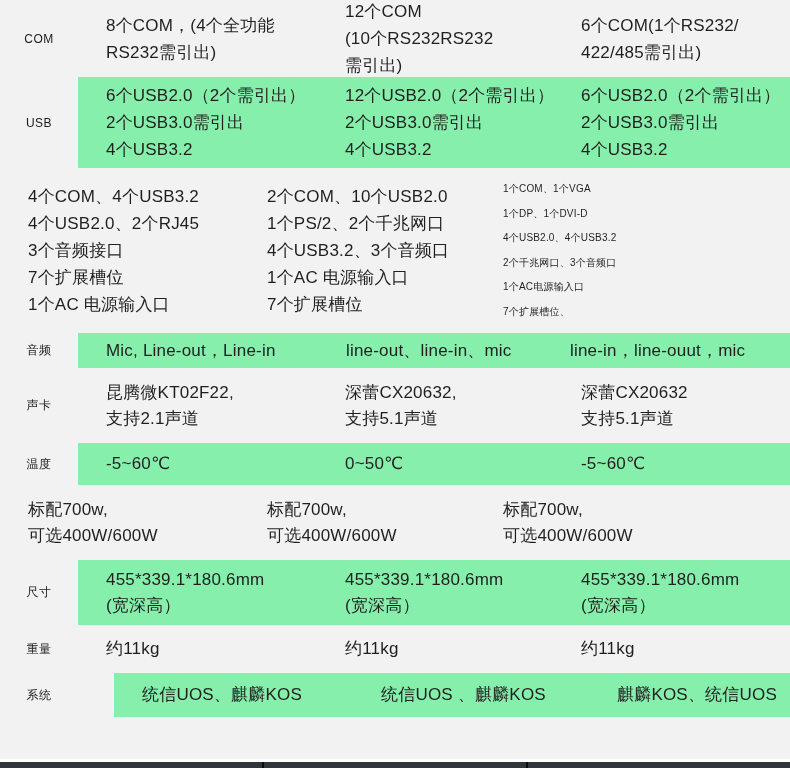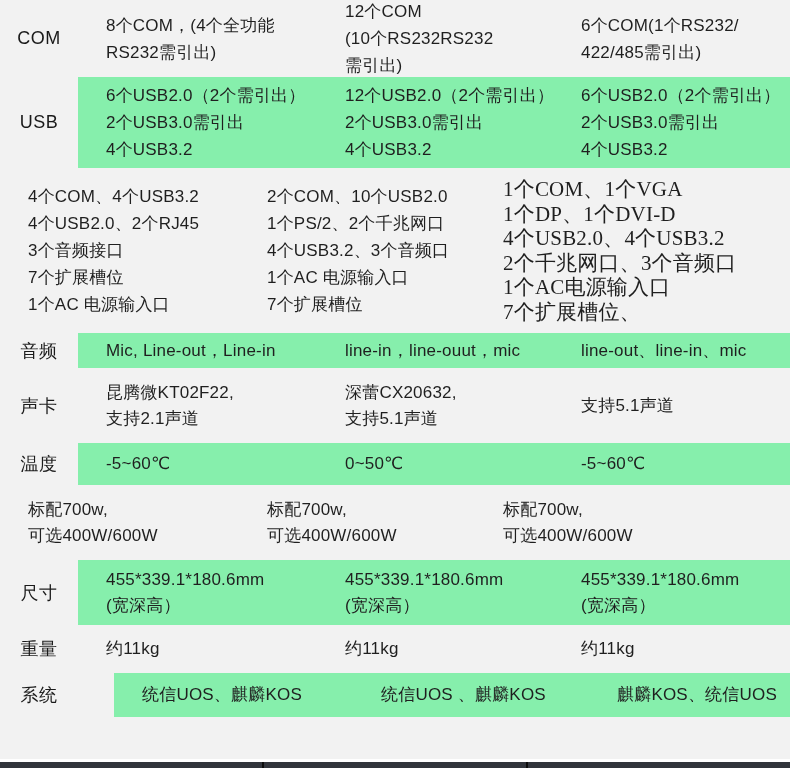--- a/index.html
+++ b/index.html
@@ -22,21 +22,21 @@
     display: flex;
     width: 790px;
     overflow: hidden;
   }
   .row-label {
     width: 78px;
     flex: none;
     display: flex;
     align-items: center;
     justify-content: center;
-    font-size: 18px;
+    font-size: 12px;
     letter-spacing: 0.5px;
     color: #1a1a1a;
   }
   .cells {
     flex: 1;
     display: flex;
     overflow: hidden;
   }
   .row.white .cells {
     background: #86efac;
@@ -65,21 +65,21 @@
   .row:nth-child(6)  { height: 42px; }
   .row:nth-child(7)  { height: 75px; }
   .row:nth-child(8)  { height: 65px; }
   .row:nth-child(9)  { height: 48px; }
   .row:nth-child(10) { height: 44px; gap: 36px; }
 
   
   .row:nth-child(n+4) .cell { line-height: 26px; }
 
   
-  .row:nth-child(3) .cell.c3 { font-size: 21px; line-height: 24.5px; font-family: Liberation Serif, serif; }
+  .row:nth-child(3) .cell.c3 { font-size: 10px; line-height: 24.5px; }
 
   .bottom-spacer {
     height: 42px;
   }
   .white-strip {
     height: 3px;
     background: #ffffff;
   }
   .bottom-bar {
     height: 6px;
@@ -159,40 +159,41 @@
           <div class="line">7个扩展槽位、</div>
         </div>
       </div>
     </div>
     <div class="row white">
       <div class="row-label">音频</div>
       <div class="cells">
         <div class="cell c1">
           <div class="line">Mic, Line-out，Line-in</div>
         </div>
+        <div class="cell c3">
+          <div class="line">line-out、line-in、mic</div>
+        </div>
         <div class="cell c2">
           <div class="line">line-in，line-ouut，mic</div>
-        </div>
-        <div class="cell c3">
-          <div class="line">line-out、line-in、mic</div>
         </div>
       </div>
     </div>
     <div class="row">
       <div class="row-label">声卡</div>
       <div class="cells">
         <div class="cell c1">
           <div class="line">昆腾微KT02F22,</div>
           <div class="line">支持2.1声道</div>
         </div>
         <div class="cell c2">
           <div class="line">深蕾CX20632,</div>
           <div class="line">支持5.1声道</div>
         </div>
         <div class="cell c3">
+          <div class="line">深蕾CX20632</div>
           <div class="line">支持5.1声道</div>
         </div>
       </div>
     </div>
     <div class="row white">
       <div class="row-label">温度</div>
       <div class="cells">
         <div class="cell c1">
           <div class="line">-5~60℃</div>
         </div>

